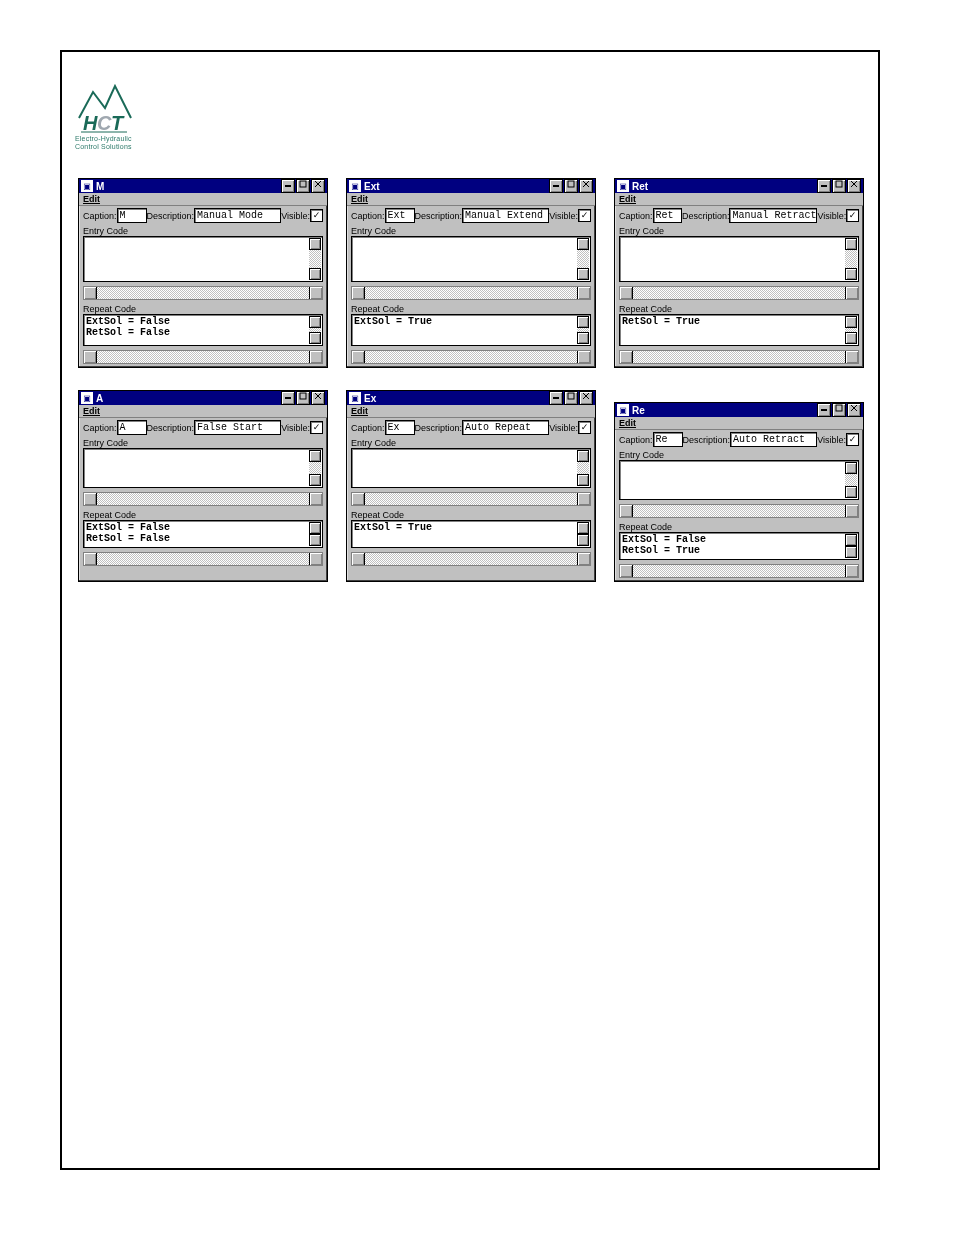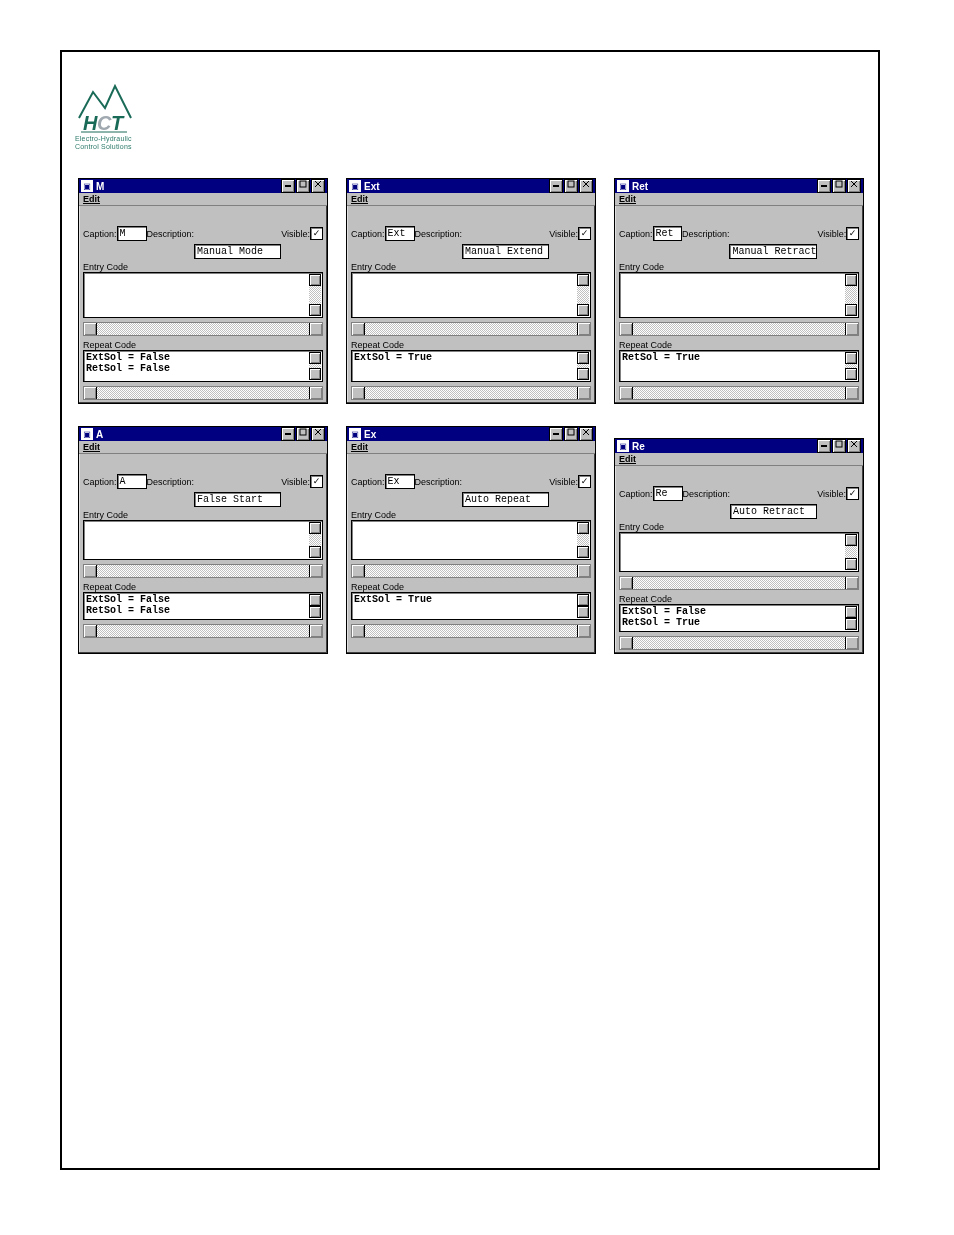--- a/index.html
+++ b/index.html
@@ -124,21 +124,21 @@
     box-shadow: inset 1px 1px 0 #808080, inset -1px -1px 0 #fff;
     padding: 0 2px;
     font-family: "Courier New", monospace;
     font-size: 10px;
     height: 13px;
     line-height: 13px;
     overflow: hidden;
     white-space: nowrap;
   }
   .txt.cap { width: 24px; }
-  .txt.desc { flex: 1 1 auto; margin-top: 36px; }
+  .txt.desc { flex: 1 1 auto; }
   .chk {
     width: 11px;
     height: 11px;
     background: #fff;
     border: 1px solid #000;
     box-shadow: inset 1px 1px 0 #808080, inset -1px -1px 0 #fff;
     display: inline-flex;
     align-items: center;
     justify-content: center;
     font-size: 9px;

